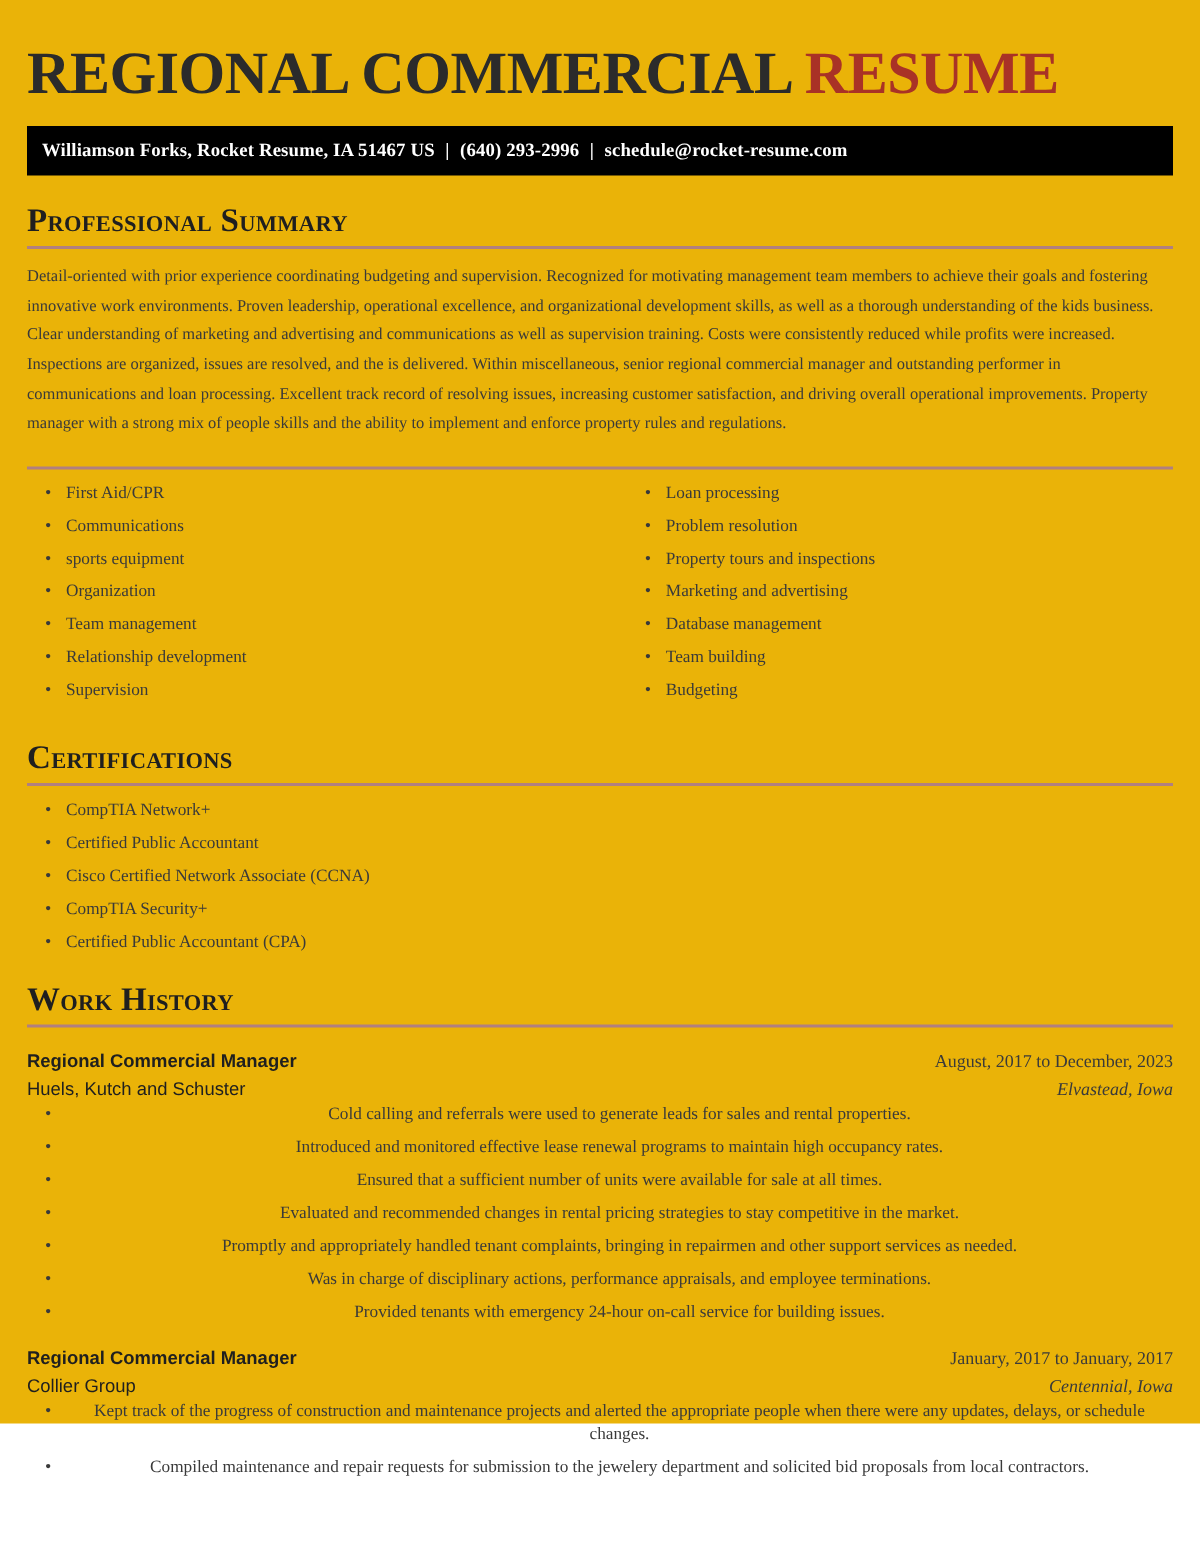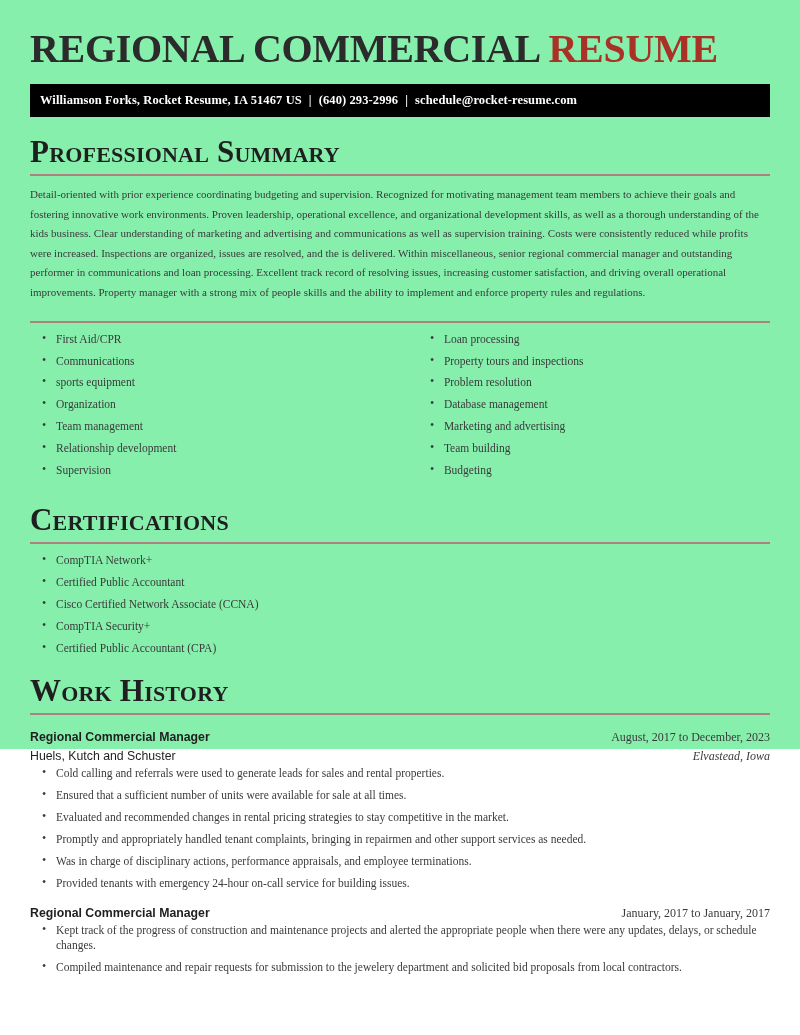--- a/index.html
+++ b/index.html
@@ -9,24 +9,24 @@
   }
   body {
     width: 800px;
     height: 1035px;
     overflow: hidden;
     font-family: "Liberation Serif", serif;
     color: #333333;
   }
   .page {
     width: 800px;
-    height: 749px;
-    background: #86efac;
+    height: 949px;
+    background: #eab308;
     box-sizing: border-box;
-    padding: 0 30px;
+    padding: 0 18px;
     position: relative;
   }
 
   
   .doc-title {
     font-family: "Liberation Serif", serif;
     font-size: 40px;
     font-weight: bold;
     letter-spacing: -0.3px;
     color: #2b2b2b;
@@ -55,21 +55,21 @@
     color: #ffffff;
   }
 
   
   .section {
     margin-top: 18px;
   }
   .section-title {
     font-family: "Liberation Serif", serif;
     font-weight: bold;
-    font-size: 31px;
+    font-size: 22px;
     font-variant: small-caps;
     color: #1f1f1f;
     margin: 0 0 5px 0;
     line-height: 1.1;
     letter-spacing: 0.2px;
   }
   .section-rule {
     height: 2px;
     background: #b08080;
     width: 100%;
@@ -154,20 +154,21 @@
   }
   .job-location {
     font-family: "Liberation Serif", serif;
     font-style: italic;
     font-size: 12px;
     color: #3a3a3a;
     text-align: right;
   }
   .job-bullets {
     margin-top: 6px;
+    text-align: center;
   }
   .job-bullets li {
     margin-bottom: 5px;
   }
 </style>
 </head>
 <body>
 
 <div class="page">
 
@@ -193,24 +194,24 @@
           <li>sports equipment</li>
           <li>Organization</li>
           <li>Team management</li>
           <li>Relationship development</li>
           <li>Supervision</li>
         </ul>
       </div>
       <div class="skills-col right">
         <ul class="bullets">
           <li>Loan processing</li>
+          <li>Problem resolution</li>
           <li>Property tours and inspections</li>
-          <li>Problem resolution</li>
+          <li>Marketing and advertising</li>
           <li>Database management</li>
-          <li>Marketing and advertising</li>
           <li>Team building</li>
           <li>Budgeting</li>
         </ul>
       </div>
     </div>
   </div>
 
   <div class="section">
     <h2 class="section-title">Certifications</h2>
     <div class="section-rule"></div>
@@ -231,33 +232,38 @@
       <div class="job-row">
         <span class="job-title">Regional Commercial Manager</span>
         <span class="job-dates">August, 2017 to December, 2023</span>
       </div>
       <div class="job-row">
         <span class="job-company">Huels, Kutch and Schuster</span>
         <span class="job-location">Elvastead, Iowa</span>
       </div>
       <ul class="bullets job-bullets">
         <li>Cold calling and referrals were used to generate leads for sales and rental properties.</li>
+        <li>Introduced and monitored effective lease renewal programs to maintain high occupancy rates.</li>
         <li>Ensured that a sufficient number of units were available for sale at all times.</li>
         <li>Evaluated and recommended changes in rental pricing strategies to stay competitive in the market.</li>
         <li>Promptly and appropriately handled tenant complaints, bringing in repairmen and other support services as needed.</li>
         <li>Was in charge of disciplinary actions, performance appraisals, and employee terminations.</li>
         <li>Provided tenants with emergency 24-hour on-call service for building issues.</li>
       </ul>
     </div>
 
     <div class="job">
       <div class="job-row">
         <span class="job-title">Regional Commercial Manager</span>
         <span class="job-dates">January, 2017 to January, 2017</span>
       </div>
+      <div class="job-row">
+        <span class="job-company">Collier Group</span>
+        <span class="job-location">Centennial, Iowa</span>
+      </div>
       <ul class="bullets job-bullets">
         <li>Kept track of the progress of construction and maintenance projects and alerted the appropriate people when there were any updates, delays, or schedule changes.</li>
         <li>Compiled maintenance and repair requests for submission to the jewelery department and solicited bid proposals from local contractors.</li>
 
       </ul>
     </div>
 
   </div>
 </div>
 

